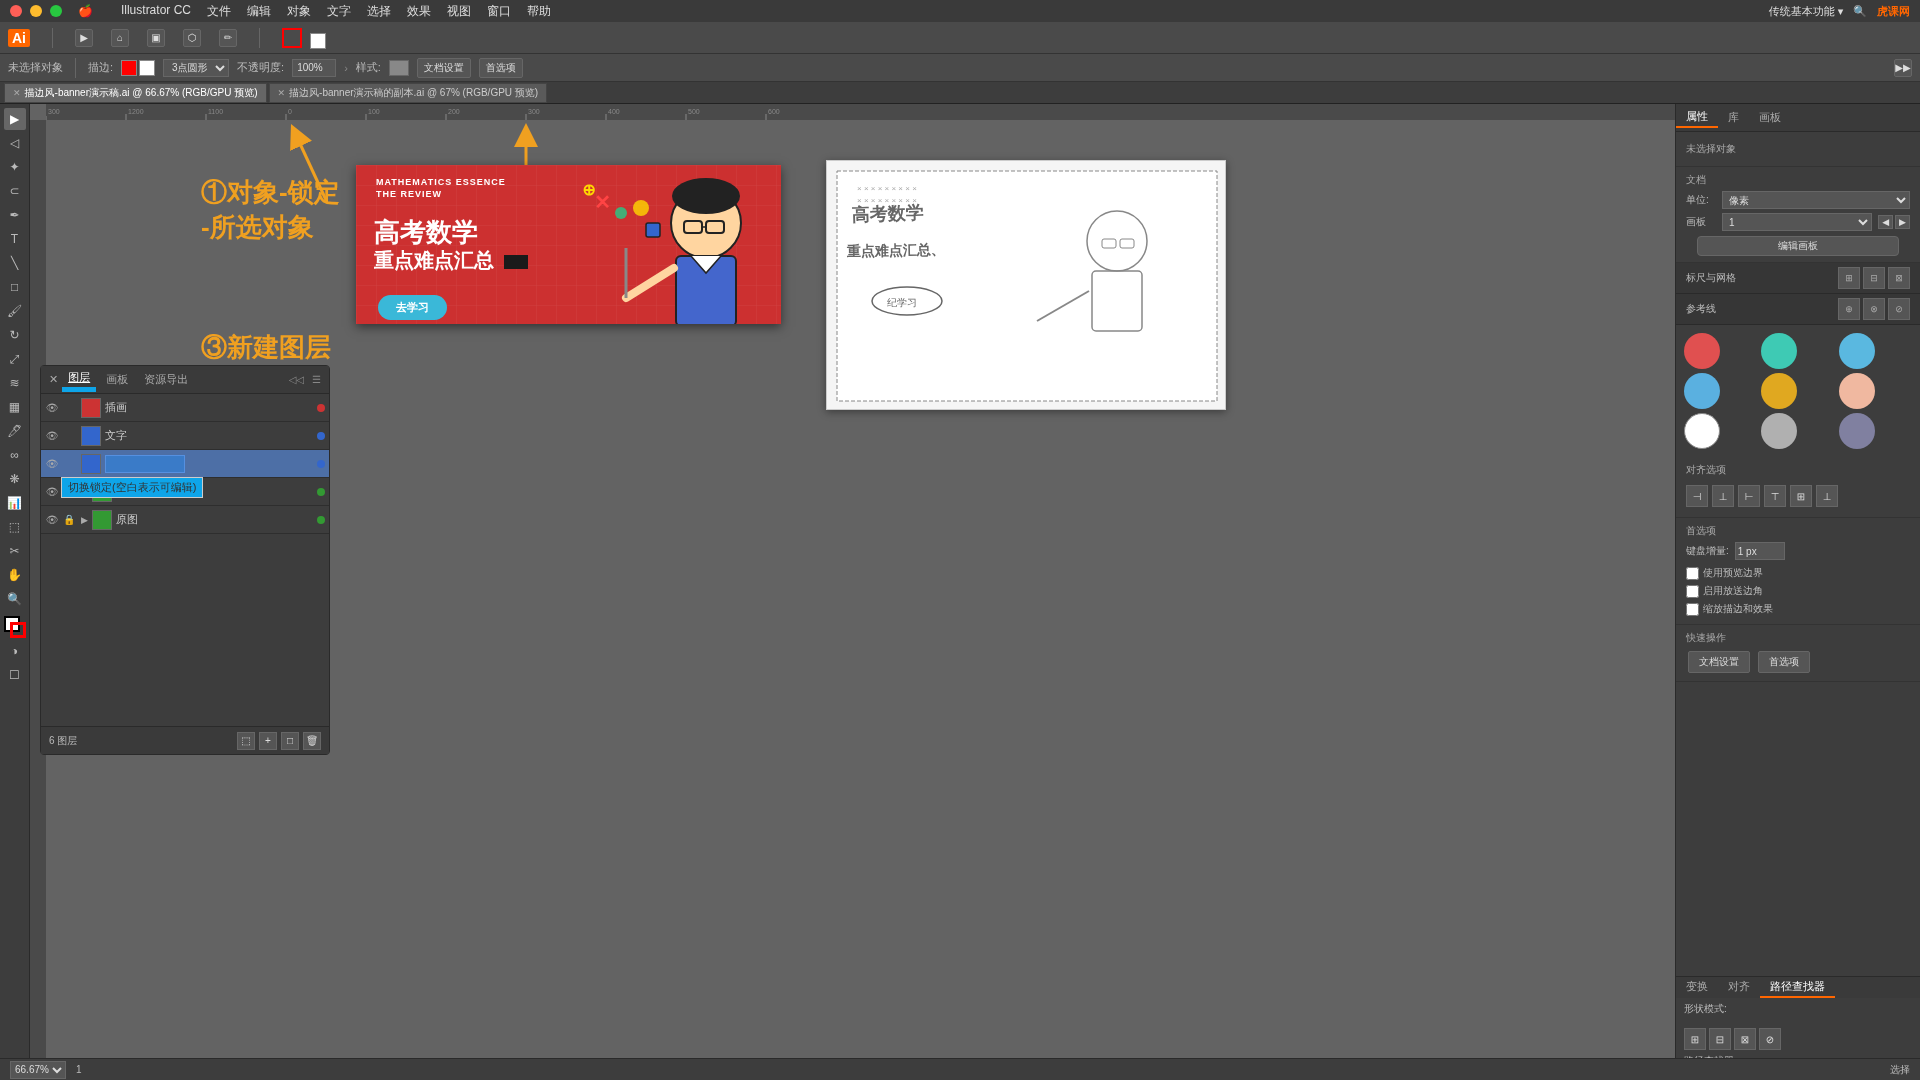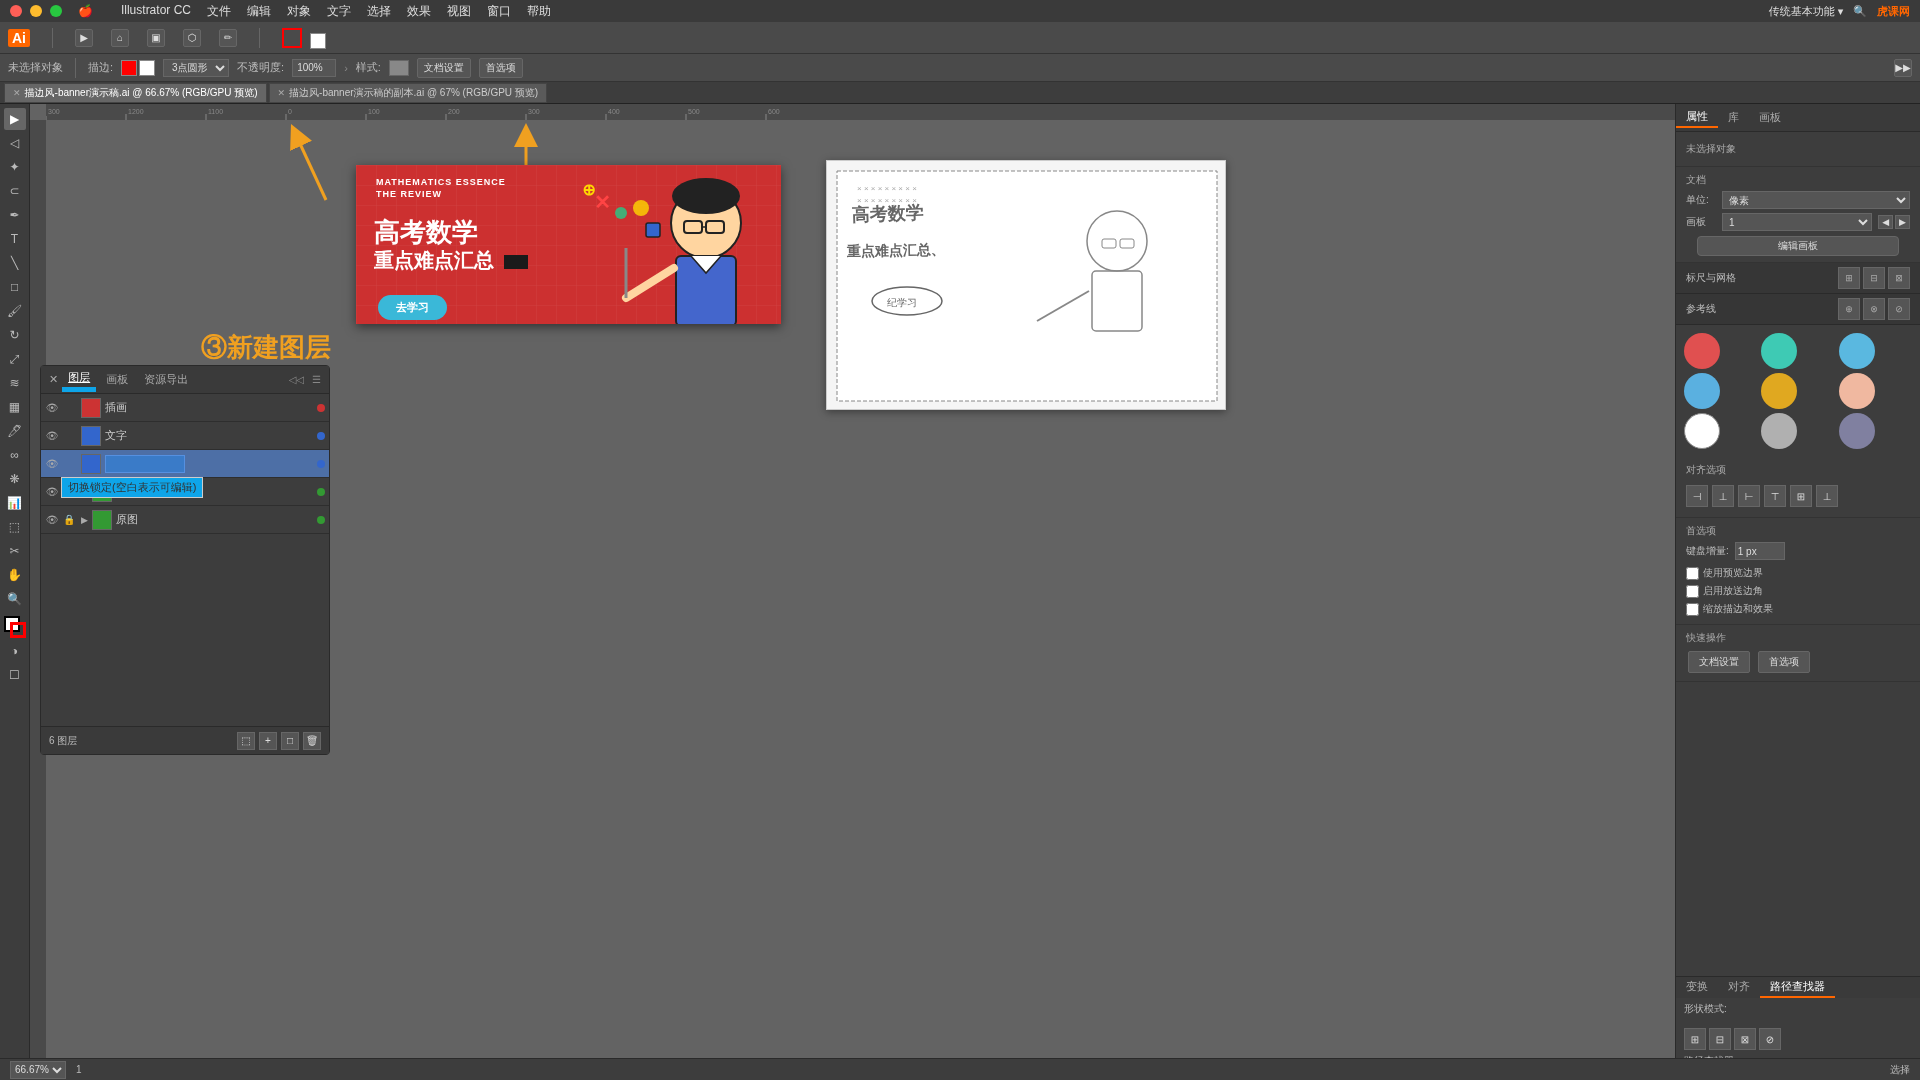--- a/index.html
+++ b/index.html
@@ -301,20 +301,24 @@
     </div>
 
     <div class="ruler-v-inner">
       <svg width="16" height="100%" style="position:absolute;top:0;left:0;">
         <rect width="100%" height="100%" fill="#4a4a4a"></rect>
       </svg>
     </div>
 
     <div class="canvas-content">
 
+      <div class="annotation" style="left:155px;top:55px;font-size:26px;">
+        <div>①对象-锁定</div>
+        <div>-所选对象</div>
+      </div>
 
       <div class="annotation" style="left:400px;top:55px;font-size:26px;">
         <div>②窗口-图层打开</div>
         <div>图层窗口</div>
       </div>
 
       <svg class="arrow-svg" style="left:230px;top:0px;width:100px;height:90px;">
         <defs>
             <marker id="ah1" markerWidth="8" markerHeight="8" refX="4" refY="4" orient="auto">
               <path d="M0,0 L8,4 L0,8 Z" fill="#f0a020"></path>

